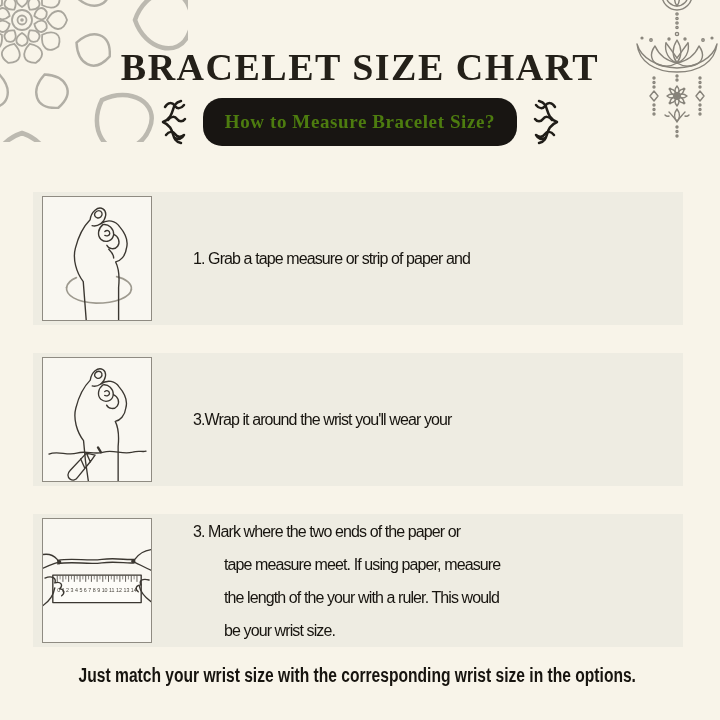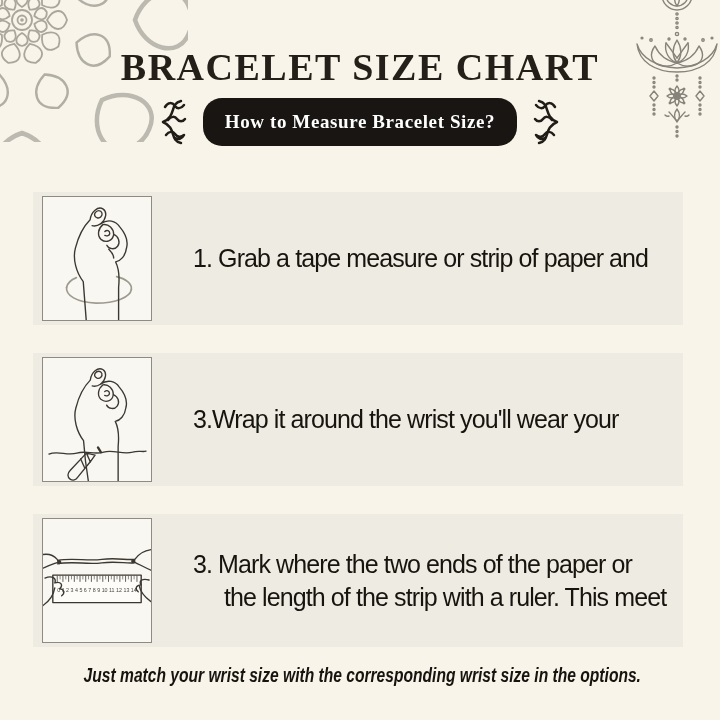--- a/index.html
+++ b/index.html
@@ -18,50 +18,50 @@
 
   
   .header{position:relative;text-align:center;}
   .title{
     margin:0;padding-top:45px;
     font-family:"Liberation Serif",serif;font-weight:700;
     font-size:38px;line-height:44px;letter-spacing:1.5px;color:#242019;
   }
   .banner-row{margin-top:9px;display:flex;justify-content:center;align-items:center;gap:16px;}
   .pill{
-    background:#181512;color:#ffffff;
+    background:#181512;color:#4d7c0f;
     font-family:"Liberation Serif",serif;font-weight:700;
     font-size:19px;line-height:22px;letter-spacing:.6px;
     padding:13px 22px;border-radius:19px;white-space:nowrap;
   }
   .squig{display:block;}
 
   
   .steps{margin:46px 0 0 33px;width:650px;}
   .step-row{
     display:flex;align-items:center;
     background:#eeece2;height:133px;margin-bottom:28px;
   }
   .step-row:last-child{margin-bottom:9px;}
   .step-figure{
     width:110px;height:125px;box-sizing:border-box;flex:0 0 auto;
     margin-left:9px;background:#f9f7f1;border:1px solid #8f8b82;
   }
   .step-figure svg{display:block;width:100%;height:100%;}
   .step-text{
     margin-left:41px;margin-right:10px;
-    font-size:25px;line-height:33px;letter-spacing:-0.9px;
+    font-size:16px;line-height:33px;letter-spacing:-0.9px;
     color:#17140f;
   }
   .line{white-space:nowrap;}
   .line.cont{padding-left:31px;}
   .step-row:nth-child(2) .line.cont{padding-left:25px;}
 
   
-  .footer{margin-top:17px;text-align:right;font-style:italic;}
+  .footer{margin-top:17px;text-align:left;}
   .footer-text{
     display:inline-block;white-space:nowrap;
     font-size:20px;font-weight:700;color:#17140f;
     transform:scaleX(0.78);transform-origin:50% 50%;
   }
 
   .ink{stroke:#3b3731;stroke-width:1.4;fill:none;stroke-linecap:round;stroke-linejoin:round;}
   .gray{stroke:#9e9a8f;stroke-width:1.7;fill:none;stroke-linecap:round;}
   .orn{stroke:#87837a;stroke-width:1.4;fill:none;stroke-linecap:round;stroke-linejoin:round;}
   .sqk{stroke:#201d18;stroke-width:2.5;fill:none;stroke-linecap:round;stroke-linejoin:round;}
@@ -282,21 +282,23 @@
             <path d="M110,31 C103,32 97,36 93.5,41 C93,42 92.8,42.5 93,43"></path>
             <path d="M110,52 C103,49 98,46 93.5,44"></path>
             <path d="M108,62 C101,60 97,63 100,67 C95,67 93,71 97,74"></path>
             <path d="M110,84 C103,79 99,73 98,68"></path>
           </g>
           <text x="14.5" y="74" font-size="4.8" textLength="81" lengthAdjust="spacingAndGlyphs" fill="#4a463f">0 1 2 3 4 5 6 7 8 9 10 11 12 13 14</text>
         </svg>
       </div>
       <div class="step-text">
         <div class="line">3. Mark where the two ends of the paper or</div>
-        <div class="line cont">the length of the strip with a ruler. This meet</div>
+        <div class="line cont">tape measure meet. If using paper, measure</div>
+        <div class="line cont">the length of the your with a ruler. This would</div>
+        <div class="line cont">be your wrist size.</div>
       </div>
     </section>
 
   </main>
 
   <footer class="footer">
     <span class="footer-text">Just match your wrist size with the corresponding wrist size in the options.</span>
   </footer>
 
 </div>

